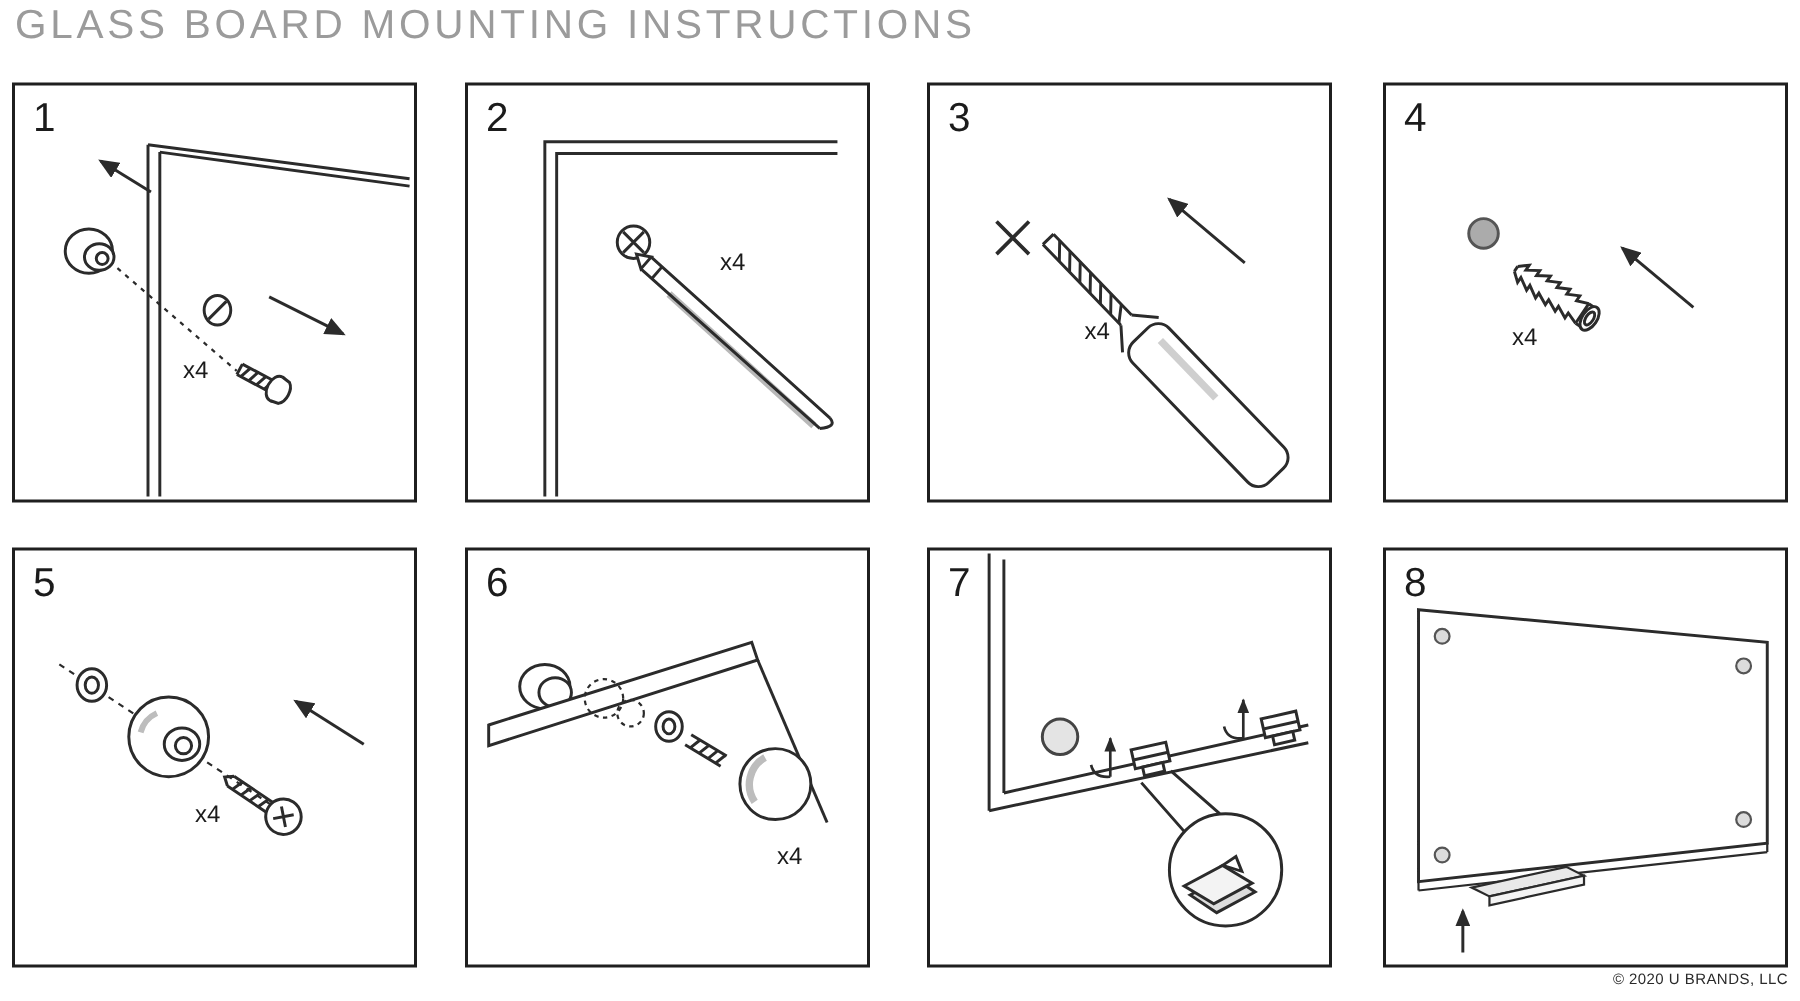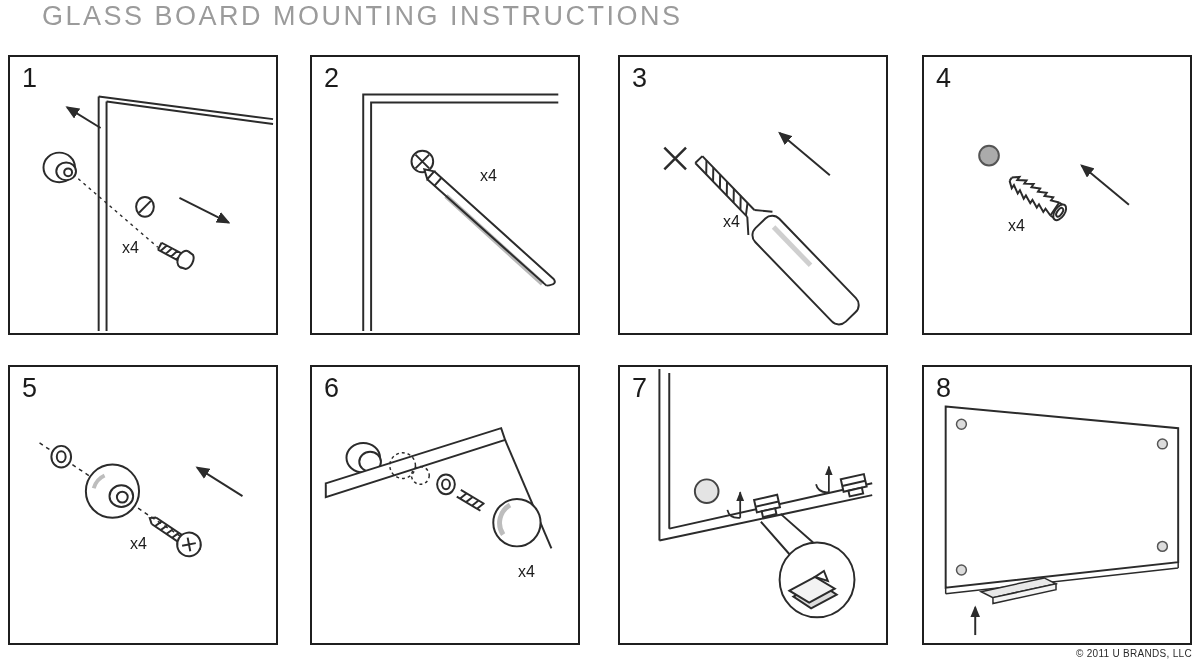--- a/index.html
+++ b/index.html
@@ -1,19 +1,19 @@
 <!DOCTYPE html>
 <html><head>
 <meta charset="utf-8">
 <style>
   * { margin:0; padding:0; box-sizing:border-box; }
   html,body { background:#ffffff; }
   body { width:1200px; height:667px; font-family:"Liberation Sans", sans-serif; position:relative; overflow:hidden; }
   .page { position:relative; width:1200px; height:667px; background:#fff; }
-  .title { position:absolute; left:10px; top:1px; font-size:27px; font-weight:400; letter-spacing:2.5px; color:#9b9b9b; white-space:nowrap;margin-left:32px; }
+  .title { position:absolute; left:10px; top:1px; font-size:27px; font-weight:400; letter-spacing:2.5px; color:#9b9b9b; white-space:nowrap; }
   .panel { position:absolute; width:270px; height:280px; border:2px solid #1f1f1f; background:#fff; }
   .panel svg { position:absolute; left:0; top:0; width:100%; height:100%; }
   .step-num { position:absolute; left:12px; top:6px; font-size:27px; color:#1b1b1b; }
   .qty { position:absolute; font-size:16px; color:#1b1b1b; white-space:nowrap; }
   .copyright { position:absolute; right:8px; top:648px; font-size:10px; color:#2a2a2a; letter-spacing:0.3px; }
 </style>
 </head>
 <body>
 
 <div class="page">
@@ -244,15 +244,15 @@
         <g stroke-width="1.5">
           <polygon points="58,228 122,214 134,220 70,234" fill="#e8e8e8"></polygon>
           <polygon points="70,234 134,220 134,226 70,240" fill="#f4f4f4"></polygon>
         </g>
         <path d="M52,272 V244" marker-end="url(#ah8)"></path>
       </g>
     </svg>
     <span class="step-num">8</span>
   </div>
 
-  <div class="copyright">© 2011 U BRANDS, LLC</div>
+  <div class="copyright">© 2020 U BRANDS, LLC</div>
 
 </div>
 
 </body></html>

